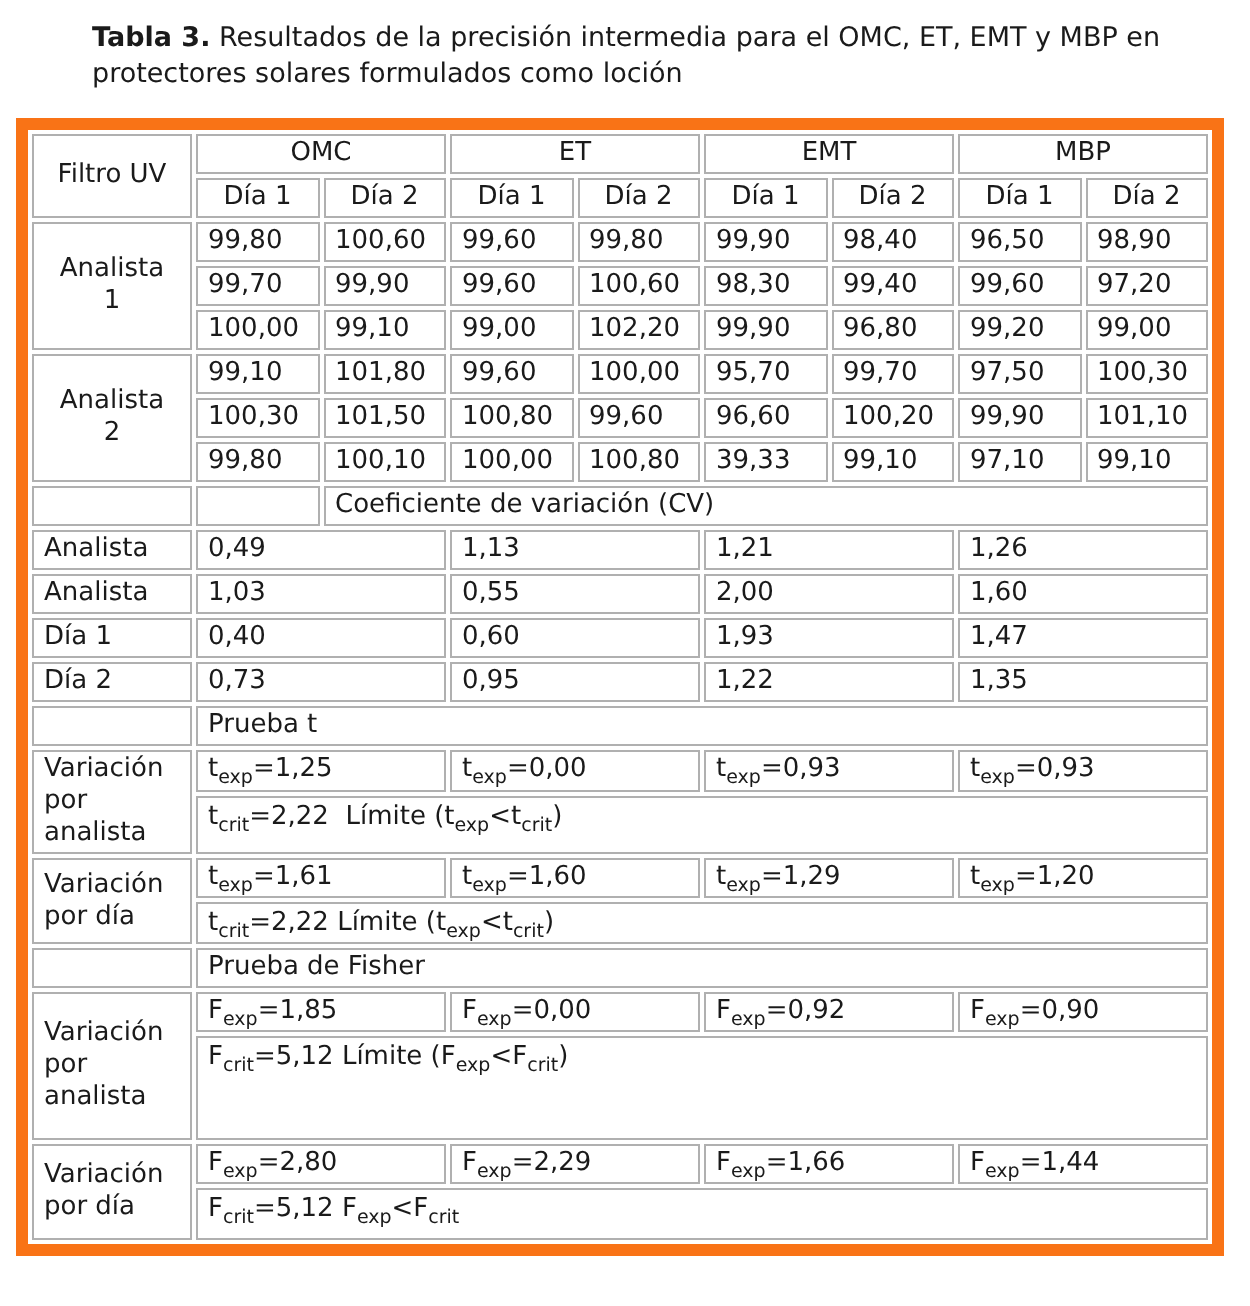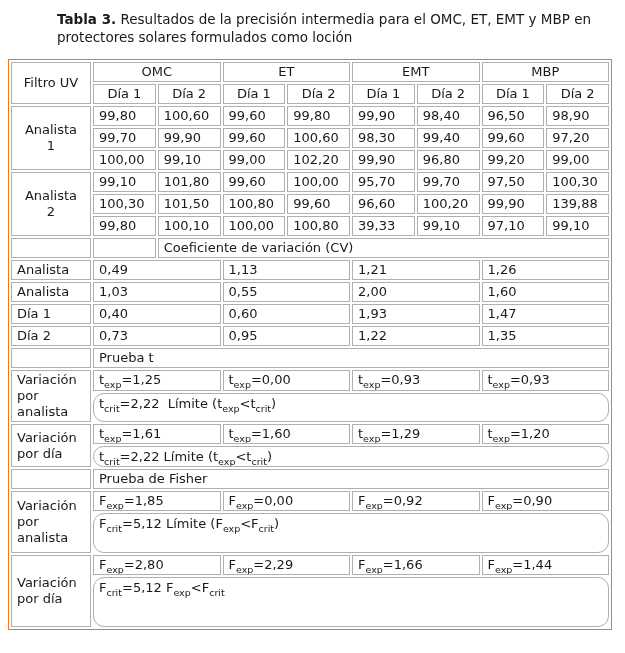--- a/index.html
+++ b/index.html
@@ -5,52 +5,52 @@
   html, body {
     margin: 0; padding: 0;
     background: #ffffff;
     width: 625px; height: 653px;
     font-family: "DejaVu Sans", sans-serif;
     color: #1a1a1a;
     overflow: hidden;
   }
   .page { padding: 8px 0 0 8px; }
   .title {
-    margin: 2px 0 13px 49px;
+    margin: 2px 0 13px 38px;
     max-width: 545px;
     font-size: 13.5px;
     line-height: 18px;
   }
   .title .title-label { font-weight: bold; }
   table.results {
     border-collapse: separate;
     border-spacing: 2px;
-    border: 1px solid #f97316;
+    border: 6px solid #f97316;
     width: 604px;
     table-layout: fixed;
     font-size: 13px;
   }
   td, th {
     border: 1px solid #b0b0b0;
     box-sizing: border-box;
     height: 20px;
     padding: 1px 3px 1px 5px;
     line-height: 16px;
     font-weight: normal;
     text-align: left;
     vertical-align: middle;
     overflow: hidden;
     white-space: normal;
   }
   .center { text-align: center; padding-left: 2px; padding-right: 2px; }
   .wrap-narrow { display: inline-block; max-width: 56px; text-align: center; }
-  .crit { vertical-align: top; padding-top: 2px; border-radius: 11px; }
+  .crit { vertical-align: top; padding-top: 2px; }
   .h28 { height: 28px; }
-  .h34 { height: 40px; }
-  .h38 { height: 50px; }
+  .h34 { height: 52px; }
+  .h38 { height: 26px; }
   sub { font-size: 9.5px; line-height: 0; }
   .footnote {
     margin: 17px 0 0 2px;
     font-size: 13px;
   }
 </style>
 </head>
 <body>
 
 <div class="page">
@@ -126,21 +126,21 @@
       <td>100,30</td>
     </tr>
     <tr>
       <td>100,30</td>
       <td>101,50</td>
       <td>100,80</td>
       <td>99,60</td>
       <td>96,60</td>
       <td>100,20</td>
       <td>99,90</td>
-      <td>139,88</td>
+      <td>101,10</td>
     </tr>
     <tr>
       <td>99,80</td>
       <td>100,10</td>
       <td>100,00</td>
       <td>100,80</td>
       <td>39,33</td>
       <td>99,10</td>
       <td>97,10</td>
       <td>99,10</td>

